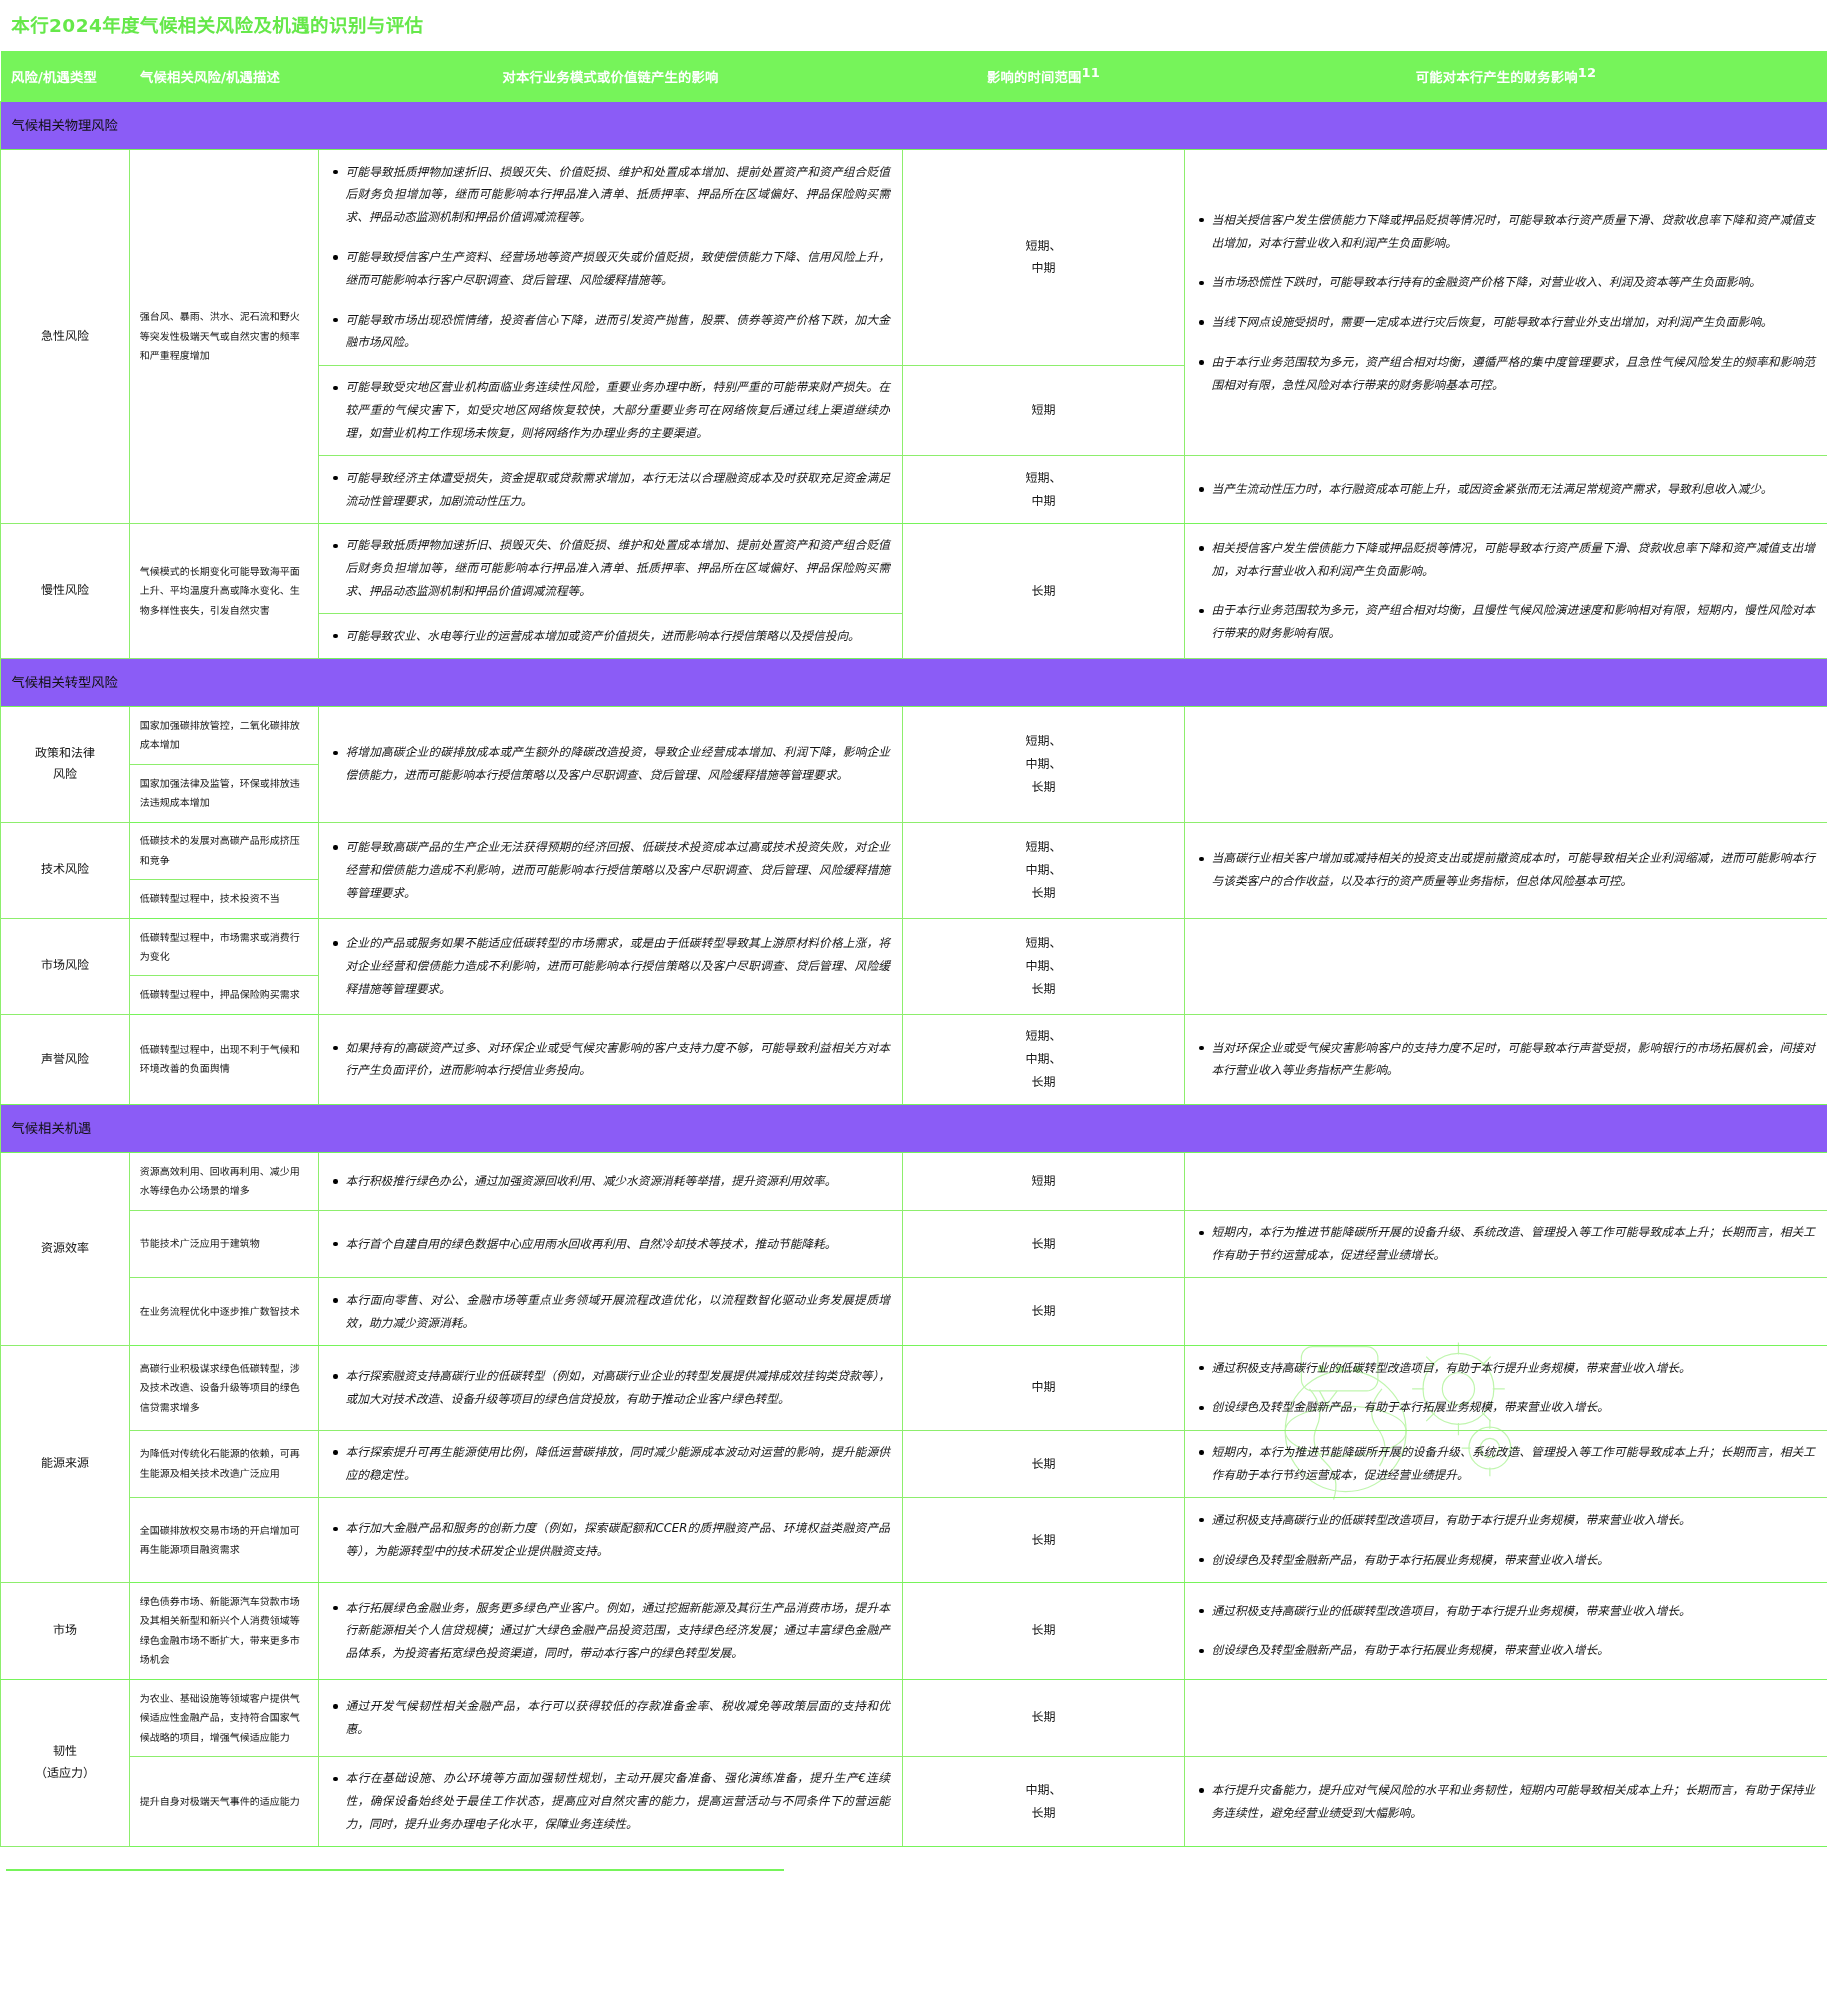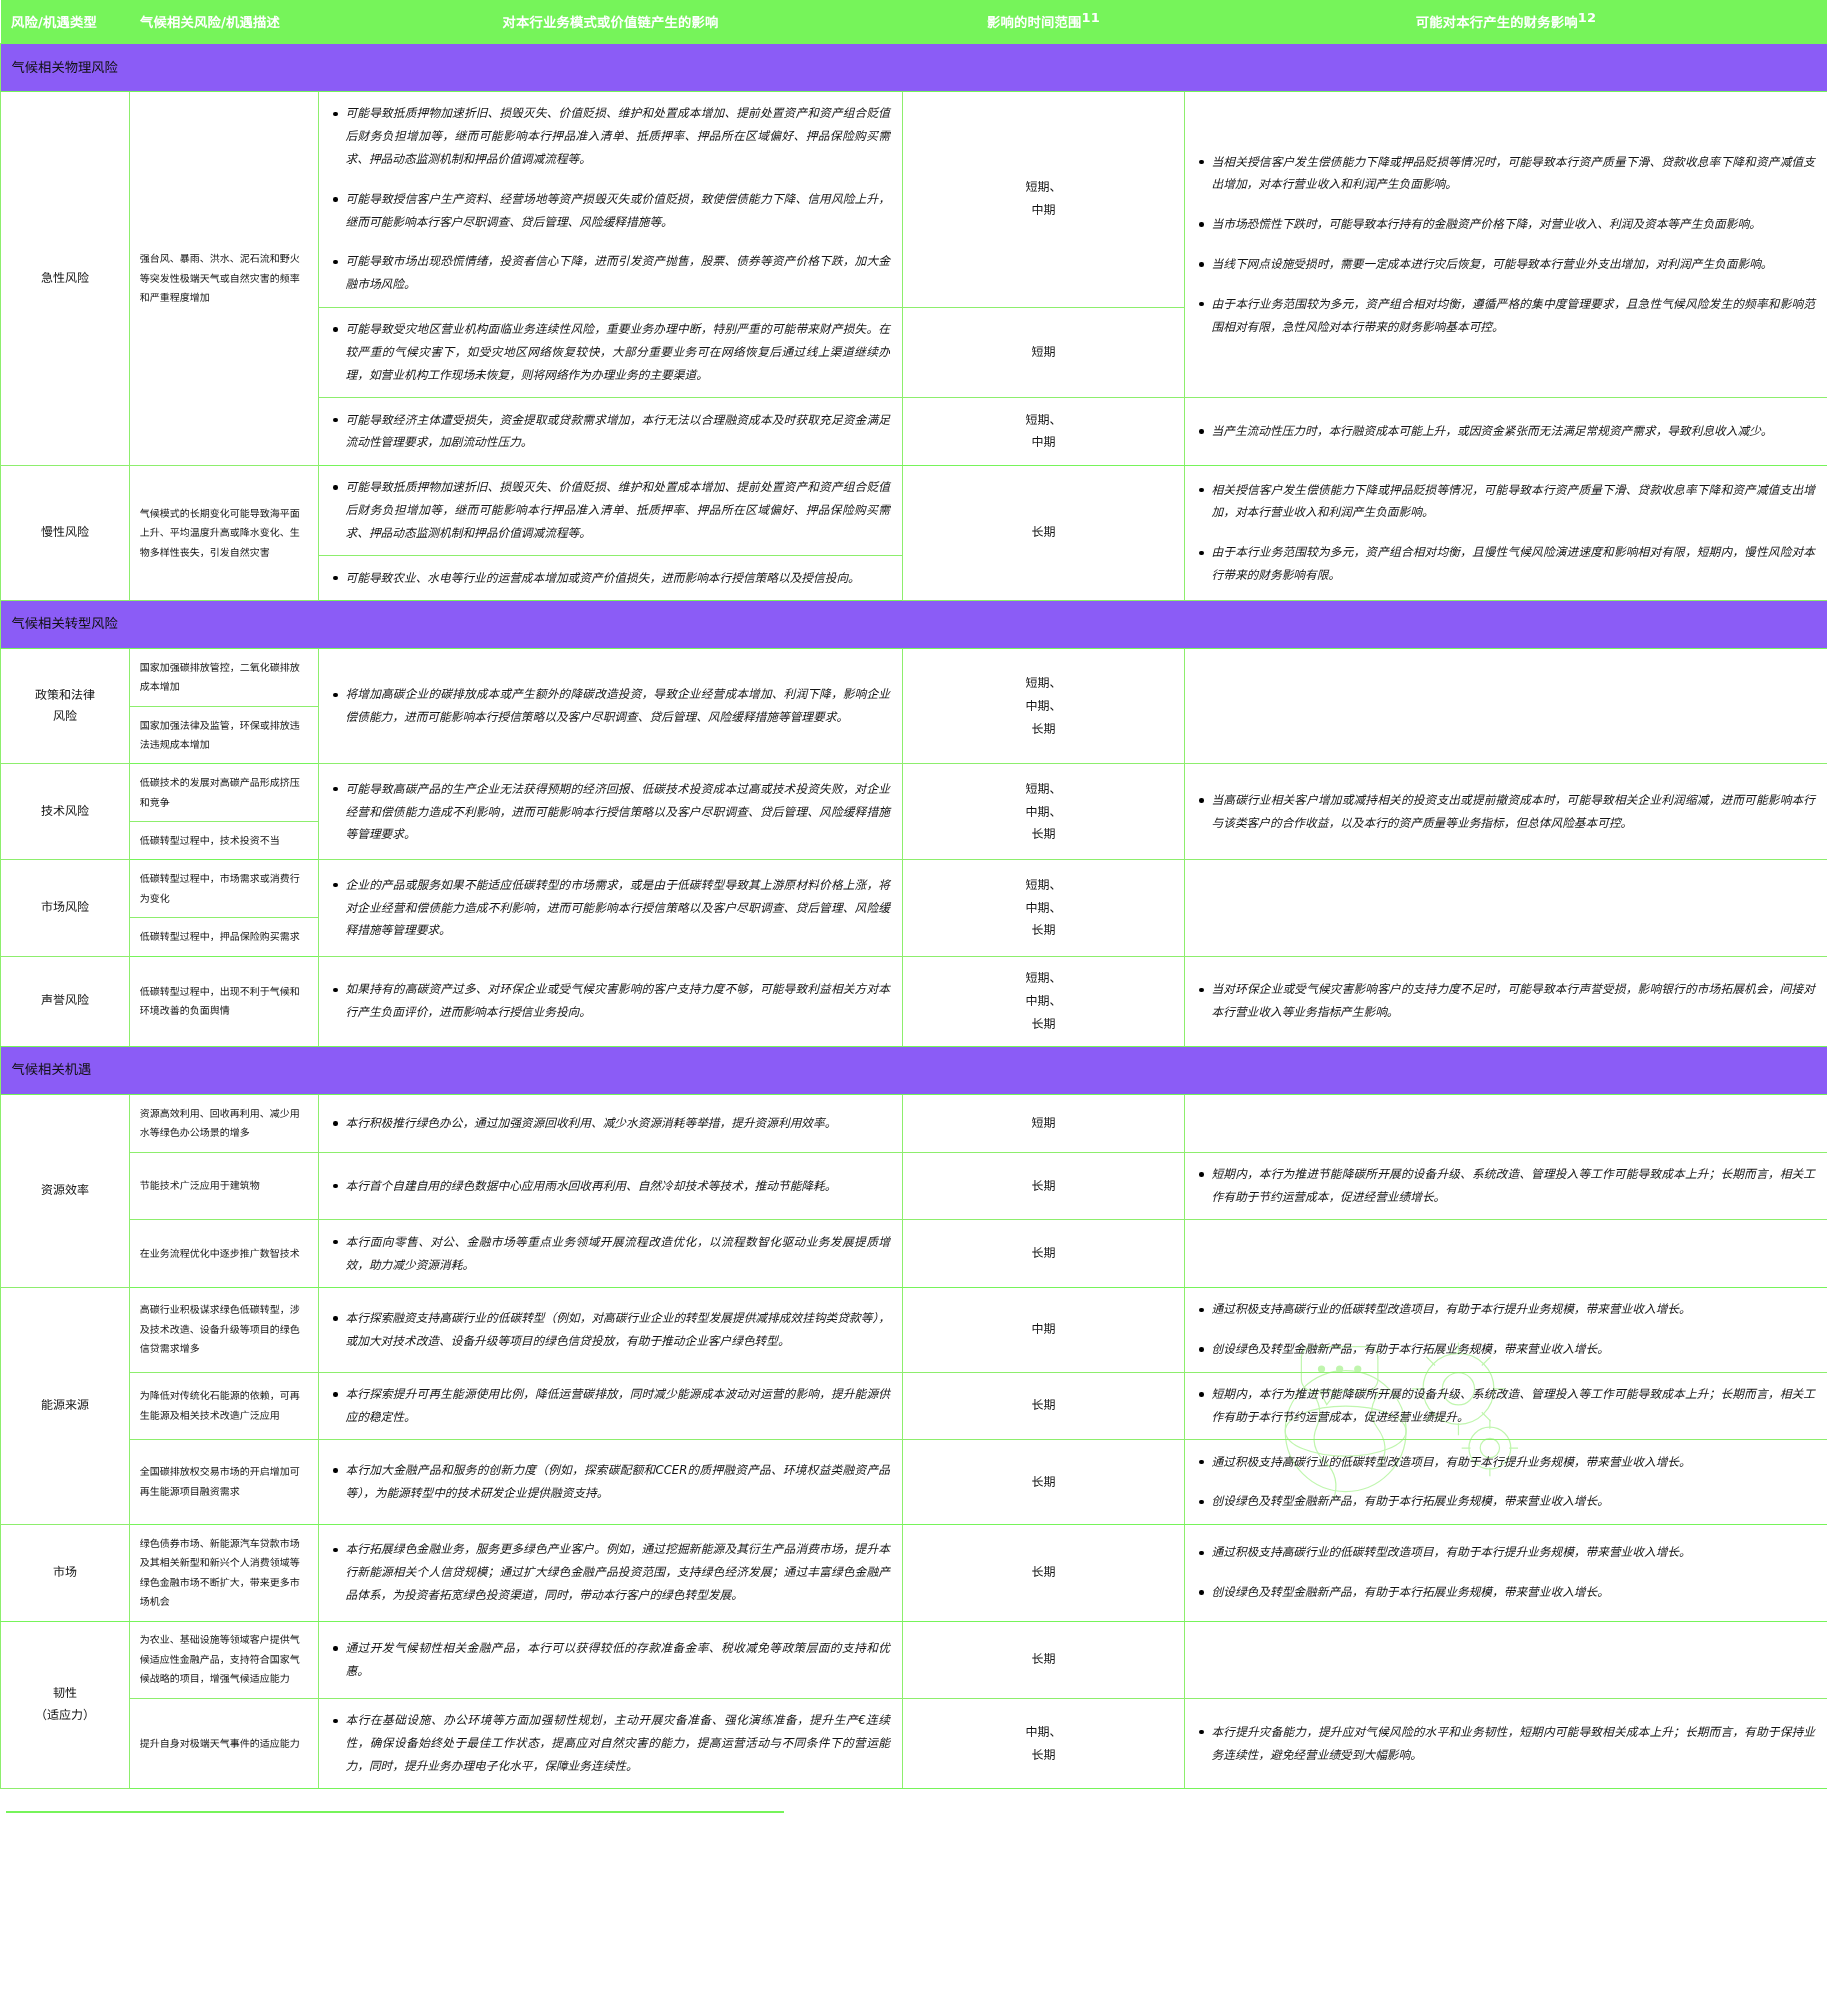--- a/index.html
+++ b/index.html
@@ -43,21 +43,21 @@
   col.c-desc      { width: 189px; }
   col.c-impact    { width: 584px; }
   col.c-time      { width: 282px; }
   col.c-finance   { width: 643px; }
 
   thead th {
     background: #76f45a;
     color: #ffffff;
     font-size: 13.3px;
     font-weight: 700;
-    height: 43px;
+    height: 50px;
     vertical-align: middle;
     text-align: center;
     padding: 0 5.6px;
     border: none;
     letter-spacing: 0.2px;
   }
   thead th.th-left { text-align: left; padding-left: 10.5px; }
 
   .sup {
     font-size: 13px;
@@ -149,20 +149,21 @@
     height: 2px;
     background: #76f45a;
     margin: 22px 0 16px 6.4px;
   }
 </style>
 </head>
 <body>
 
 <div class="page">
 
+  <div class="doc-title">本行2024年度气候相关风险及机遇的识别与评估</div>
 
   <svg class="deco" style="left:1249px; top:1298px; width:290px; height:226px;" viewBox="0 0 720 560" xmlns="http://www.w3.org/2000/svg" aria-hidden="true">
     <g fill="none" stroke="#8dee6d" stroke-width="3">
       <circle cx="240" cy="330" r="150"></circle>
       <ellipse cx="240" cy="330" rx="150" ry="62"></ellipse>
       <path d="M150 225 q40 45 18 95 q-20 48 22 88 q38 36 20 92"></path>
       <path d="M330 225 q-44 52 -12 96 q36 48 6 96"></path>
       <rect x="130" y="120" width="190" height="110" rx="28"></rect>
       <circle cx="180" cy="176" r="9" fill="#8dee6d" stroke="none"></circle>
       <circle cx="225" cy="176" r="9" fill="#8dee6d" stroke="none"></circle>

